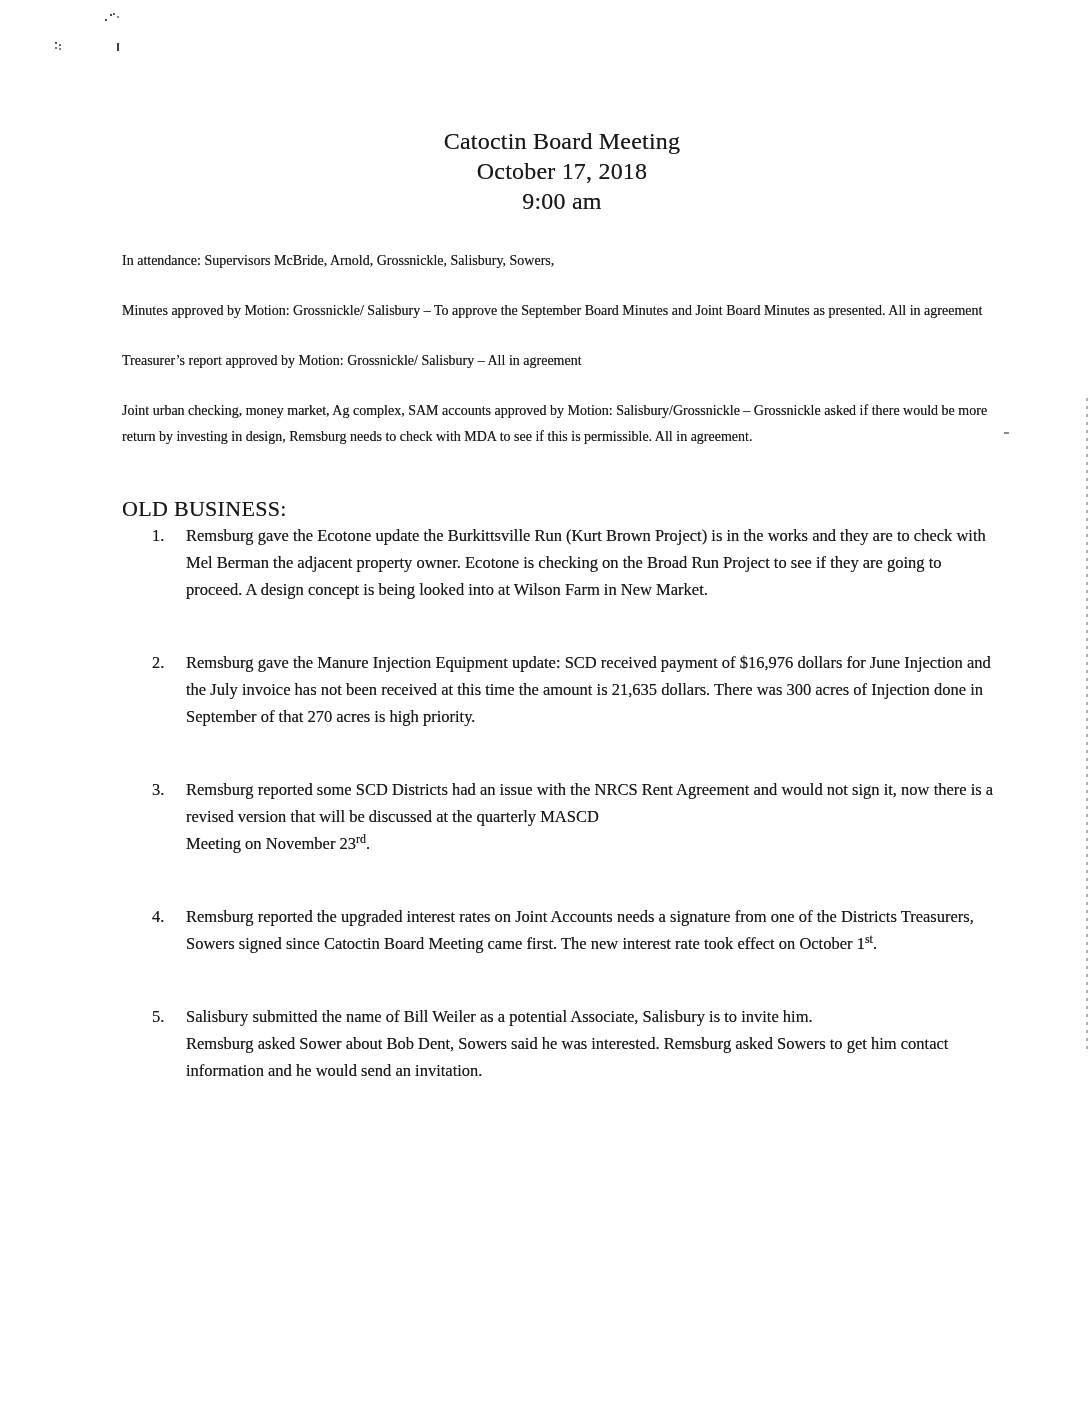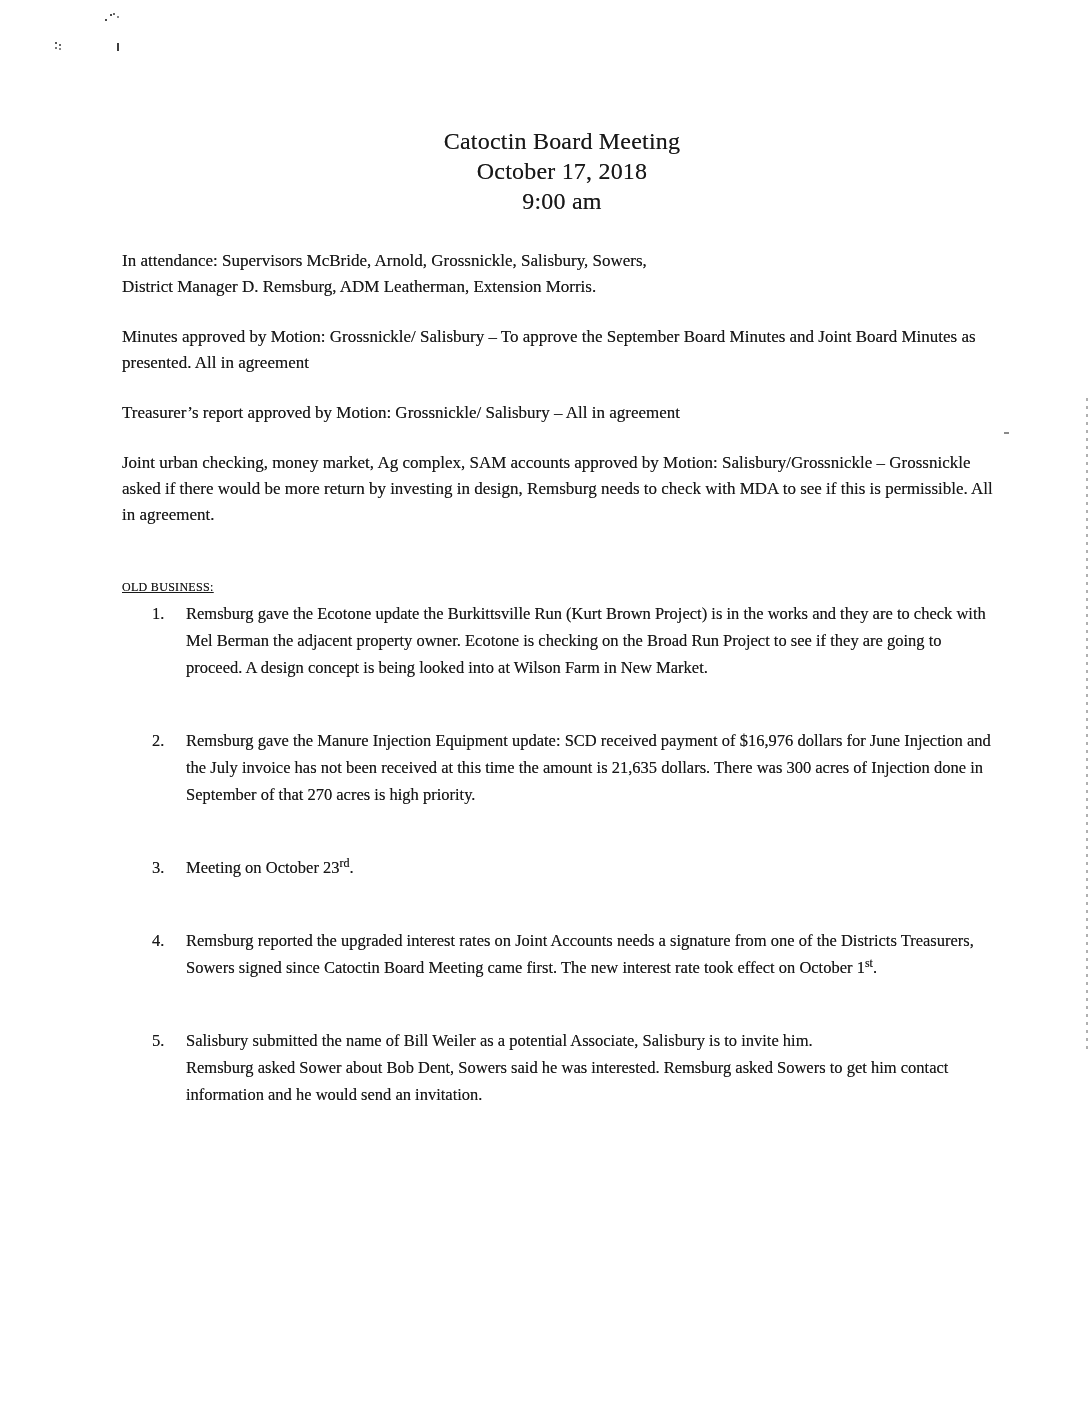--- a/index.html
+++ b/index.html
@@ -24,31 +24,30 @@
     width: 880px;
   }
   .title-block {
     text-align: center;
     font-size: 24px;
     line-height: 30px;
     margin-bottom: 32px;
     letter-spacing: 0.2px;
   }
   .para {
-    font-size: 17px;
+    font-size: 14px;
     line-height: 26px;
     margin: 0 8px 24px 0;
   }
   .block { display: block; }
   .ob-heading {
-    font-size: 12px;
+    font-size: 22px;
     line-height: 26px;
     margin-top: 46px;
     letter-spacing: 0.3px;
-    text-decoration: underline;
   }
   .ob-list {
     margin: 0;
   }
   .ob-item {
     display: flex;
     font-size: 16.5px;
     line-height: 27px;
     margin-bottom: 46px;
   }
@@ -102,21 +101,20 @@
   <div class="content">
 
     <div class="title-block">
       <div class="block">Catoctin Board Meeting</div>
       <div class="block">October 17, 2018</div>
       <div class="block">9:00 am</div>
     </div>
 
     <p class="para">
       <span class="block">In attendance: Supervisors McBride, Arnold, Grossnickle, Salisbury, Sowers,</span>
-      <span class="block">District Manager D. Remsburg, ADM Leatherman, Extension Morris.</span>
     </p>
 
     <p class="para">Minutes approved by Motion: Grossnickle/ Salisbury – To approve the September Board Minutes and Joint Board Minutes as presented.  All in agreement</p>
 
     <p class="para">Treasurer’s report approved by Motion: Grossnickle/ Salisbury – All in agreement</p>
 
     <p class="para">Joint urban checking, money market, Ag complex, SAM accounts approved by Motion: Salisbury/Grossnickle –  Grossnickle asked if there would be more return by investing in design, Remsburg needs to check with MDA to see if this is permissible. All in agreement.</p>
 
 
     <div class="ob-heading">OLD BUSINESS:</div>
@@ -129,21 +127,22 @@
       </div>
 
       <div class="ob-item">
         <div class="ob-num">2.</div>
         <div class="ob-text">Remsburg gave the Manure Injection Equipment update: SCD received payment of  $16,976 dollars for June Injection and the July invoice has not been received at this time the amount is 21,635 dollars. There was 300 acres of Injection done in September of that 270 acres is high priority.</div>
       </div>
 
       <div class="ob-item">
         <div class="ob-num">3.</div>
         <div class="ob-text">
-          <span class="block"><span>Meeting on October 23</span><sup class="ord">rd</sup><span>.</span></span>
+          <span class="block">Remsburg reported some SCD Districts had an issue with the NRCS Rent Agreement and would not sign it, now there is a revised version that will be discussed at the quarterly  MASCD</span>
+          <span class="block"><span>Meeting on November 23</span><sup class="ord">rd</sup><span>.</span></span>
         </div>
       </div>
 
       <div class="ob-item">
         <div class="ob-num">4.</div>
         <div class="ob-text"><span>Remsburg reported the upgraded interest rates on Joint Accounts needs a signature from one of the Districts Treasurers, Sowers signed since Catoctin Board Meeting came first. The new interest rate took effect on October 1</span><sup class="ord">st</sup><span>.</span></div>
       </div>
 
       <div class="ob-item">
         <div class="ob-num">5.</div>

